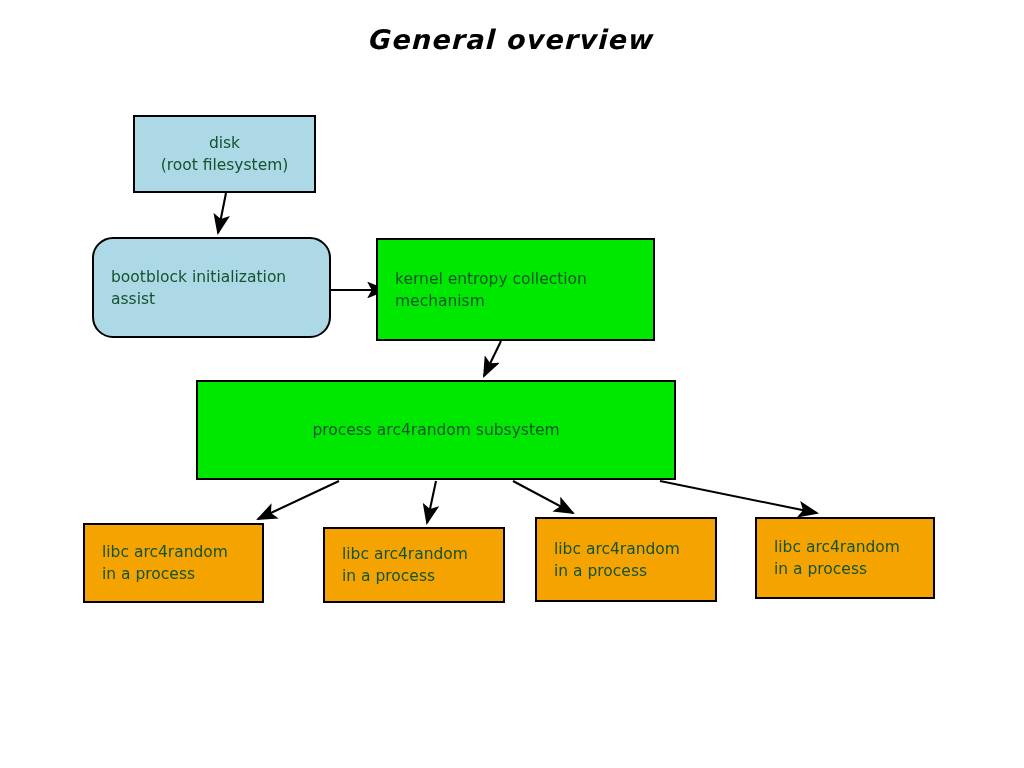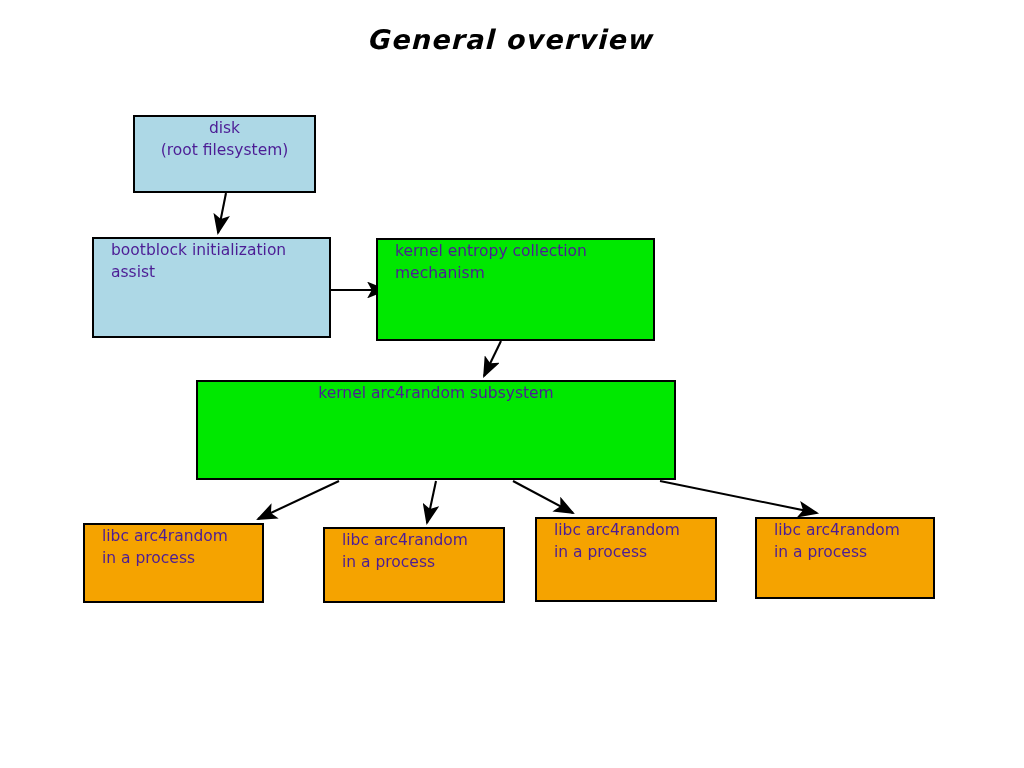--- a/index.html
+++ b/index.html
@@ -33,22 +33,22 @@
     letter-spacing: 1.2px;
     color: #000000;
     font-style: italic;
     transform: skewX(-3deg);
   }
   .node {
     position: absolute;
     box-sizing: border-box;
     border: 2px solid #000000;
     display: flex;
-    align-items: flex-start;
-    color: #4c1d95;
+    align-items: center;
+    color: #14532d;
     font-size: 15.5px;
     line-height: 1.42;
     white-space: pre-line;
   }
   .node .node-label {
     display: block;
     width: 100%;
   }
   .fill-blue   { background: #ADD8E6; }
   .fill-green  { background: #00E800; }
@@ -87,25 +87,25 @@
         <line x1="501" y1="341" x2="484" y2="376"></line>
         <line x1="339" y1="481" x2="258" y2="519"></line>
         <line x1="436" y1="481" x2="427" y2="523"></line>
         <line x1="513" y1="481" x2="573" y2="513"></line>
         <line x1="660" y1="481" x2="817" y2="513"></line>
       </g>
   </svg>
 
   <div class="node fill-blue align-center" style="left: 133px; top: 115px; width: 183px; height: 78px; background: rgb(173, 216, 230); border-color: rgb(0, 0, 0);"><span class="node-label">disk
 (root filesystem)</span></div>
-  <div class="node fill-blue align-left" style="left: 92px; top: 237px; width: 239px; height: 101px; background: rgb(173, 216, 230); border-color: rgb(0, 0, 0);"><span class="node-label">bootblock initialization
+  <div class="node fill-blue align-left" style="left: 92px; top: 237px; width: 239px; height: 101px; background: rgb(173, 216, 230); border-color: rgb(0, 0, 0); border-radius: 21px;"><span class="node-label">bootblock initialization
 assist</span></div>
   <div class="node fill-green align-left" style="left: 376px; top: 238px; width: 279px; height: 103px; background: rgb(0, 232, 0); border-color: rgb(0, 0, 0);"><span class="node-label">kernel entropy collection
 mechanism</span></div>
-  <div class="node fill-green align-center" style="left: 196px; top: 380px; width: 480px; height: 100px; background: rgb(0, 232, 0); border-color: rgb(0, 0, 0);"><span class="node-label">kernel arc4random subsystem</span></div>
+  <div class="node fill-green align-center" style="left: 196px; top: 380px; width: 480px; height: 100px; background: rgb(0, 232, 0); border-color: rgb(0, 0, 0);"><span class="node-label">process arc4random subsystem</span></div>
   <div class="node fill-orange align-left align-left-sm" style="left: 83px; top: 523px; width: 181px; height: 80px; background: rgb(245, 163, 0); border-color: rgb(0, 0, 0);"><span class="node-label">libc arc4random
 in a process</span></div>
   <div class="node fill-orange align-left align-left-sm" style="left: 323px; top: 527px; width: 182px; height: 76px; background: rgb(245, 163, 0); border-color: rgb(0, 0, 0);"><span class="node-label">libc arc4random
 in a process</span></div>
   <div class="node fill-orange align-left align-left-sm" style="left: 535px; top: 517px; width: 182px; height: 85px; background: rgb(245, 163, 0); border-color: rgb(0, 0, 0);"><span class="node-label">libc arc4random
 in a process</span></div>
   <div class="node fill-orange align-left align-left-sm" style="left: 755px; top: 517px; width: 180px; height: 82px; background: rgb(245, 163, 0); border-color: rgb(0, 0, 0);"><span class="node-label">libc arc4random
 in a process</span></div>
 
 </div>

